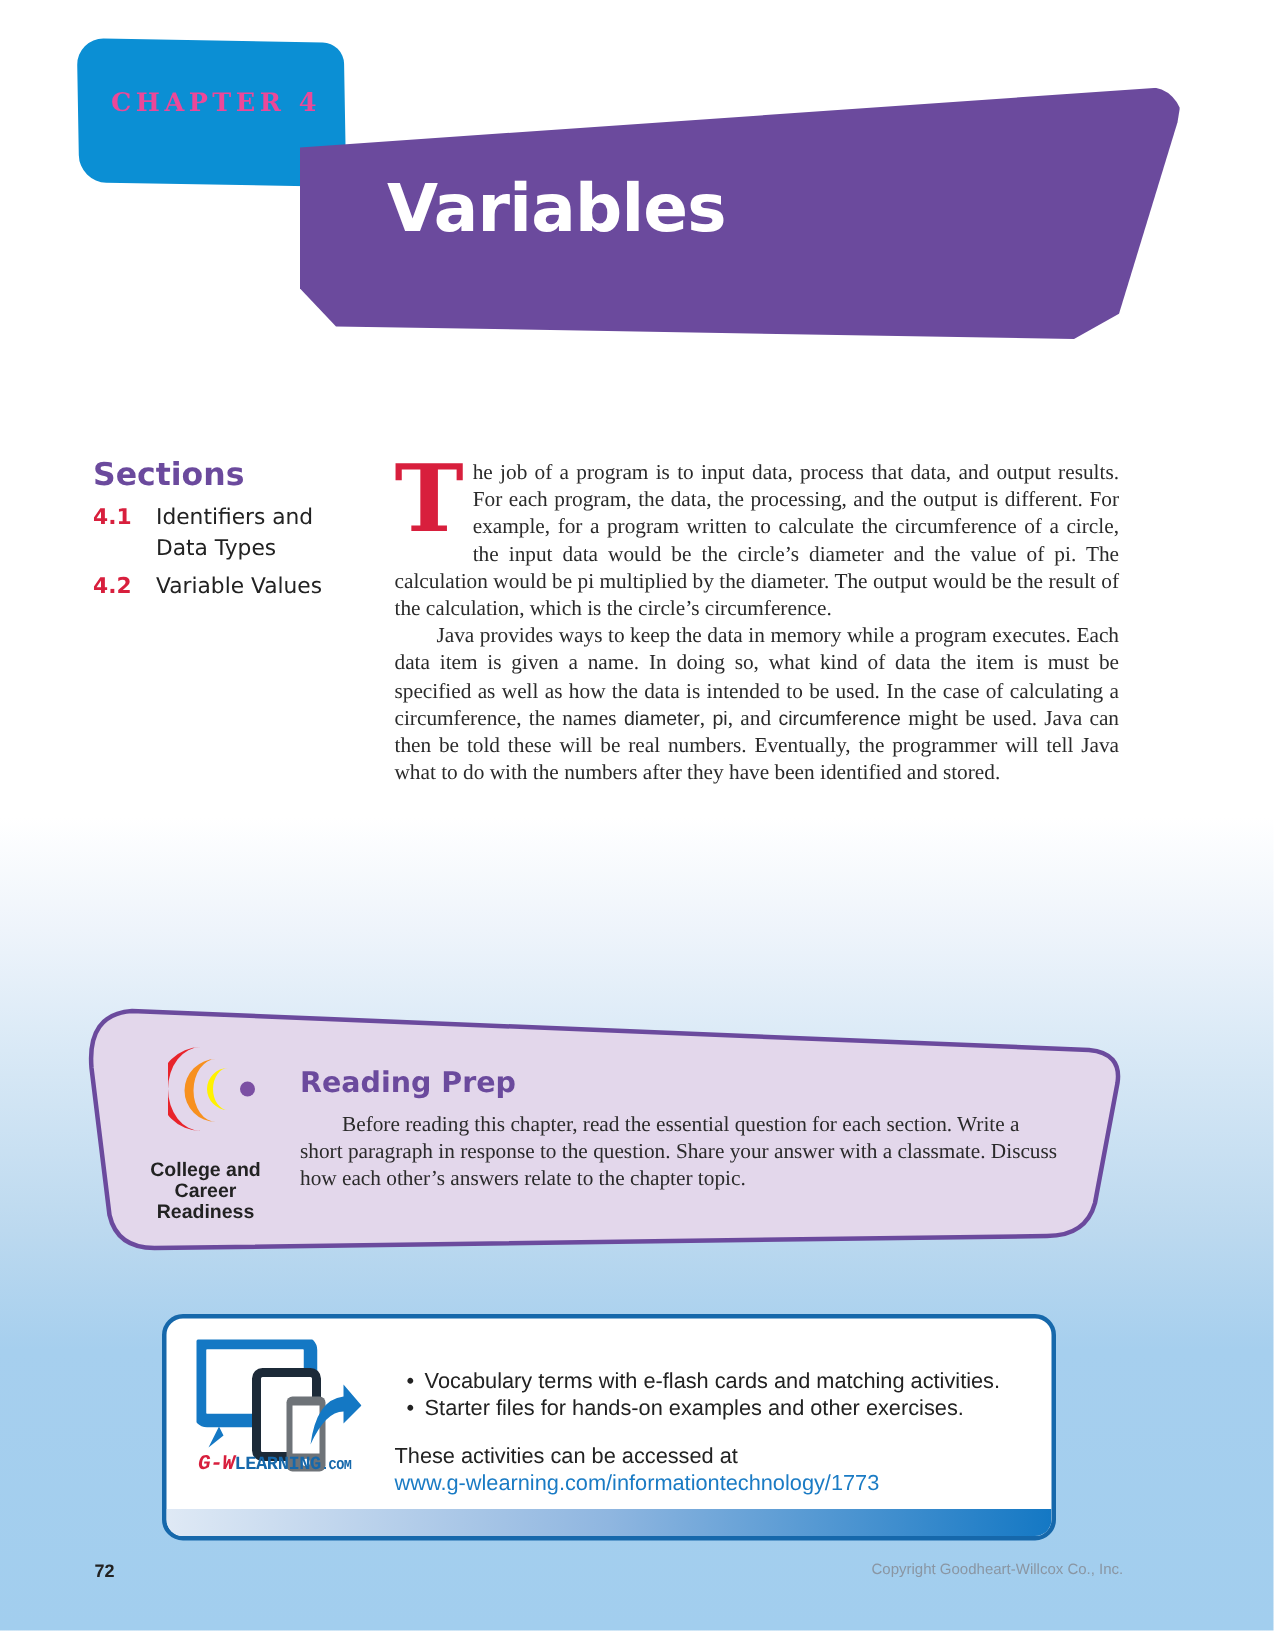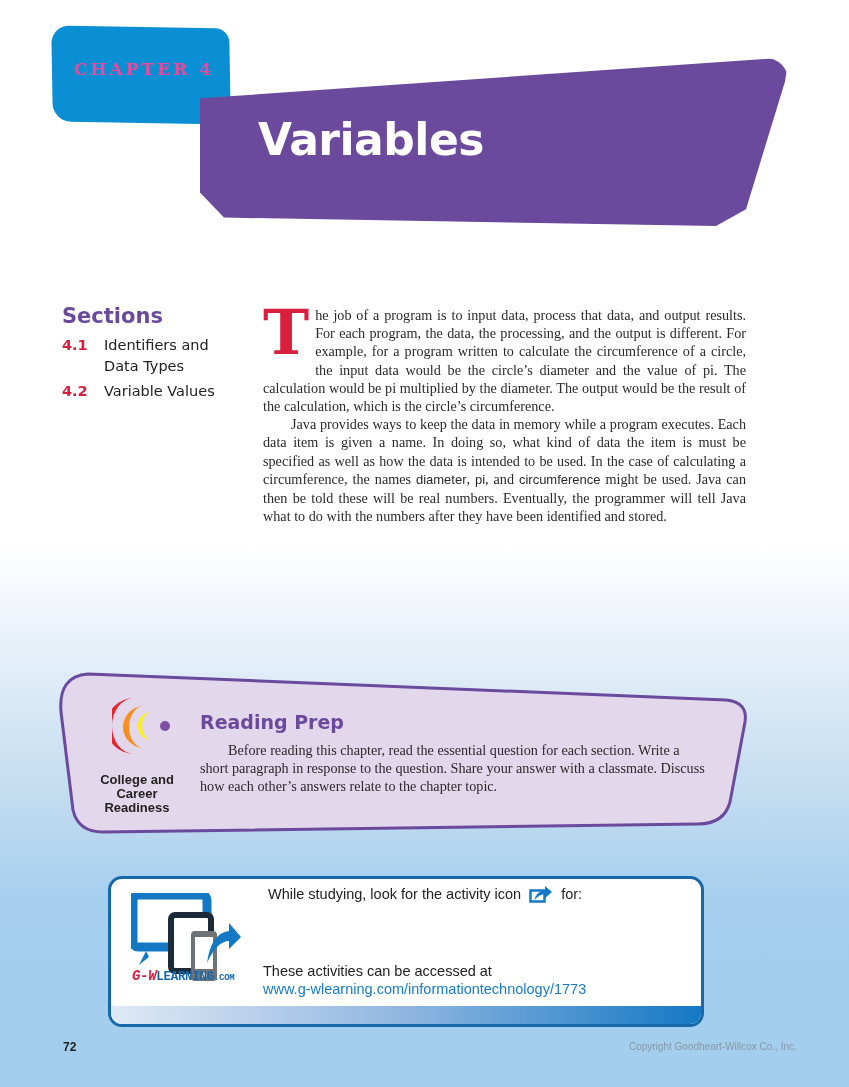--- a/index.html
+++ b/index.html
@@ -99,21 +99,21 @@
   #gw-list li::before { content:"\2022"; margin-right:7px; }
   #gw-access { left:152px; top:83px; line-height:18px; }
   #gw-link { color:#1a7bc4; display:block; }
   .inline-icon { display:inline-block; vertical-align:-4px; margin:0 4px; }
 
   
   #page-number {
     left:63px; top:1040px; font-family:"Liberation Sans", sans-serif; font-weight:bold; font-size:12px; color:#222;
   }
   #copyright {
-    left:581px; top:1041px; font-family:"Liberation Sans", sans-serif; font-size:10px; color:#8a96a3;margin-left:48px;
+    left:581px; top:1041px; font-family:"Liberation Sans", sans-serif; font-size:10px; color:#8a96a3;
   }
 </style>
 </head>
 <body>
 
 <div id="chapter-tab" class="abs"></div>
 <div id="chapter-label" class="abs">CHAPTER 4</div>
 <div id="title-shape" class="abs"></div>
 <div id="chapter-title" class="abs">Variables</div>
 
@@ -155,28 +155,24 @@
     <rect x="2" y="2" width="74" height="52" rx="5" fill="none" stroke="#1478c4" stroke-width="9"></rect>
     <path d="M15 58 L8 72 L18 64 Z" fill="#1478c4"></path>
     <rect x="40" y="22" width="40" height="56" rx="4" fill="#fff" stroke="#1c2a38" stroke-width="6"></rect>
     <rect x="60" y="38" width="26" height="50" rx="4" fill="#6e7378"></rect>
     <rect x="64" y="44" width="18" height="32" fill="#fff"></rect>
     <circle cx="73" cy="82" r="2.5" fill="#fff"></circle>
     <path d="M76 70 Q80 40 98 38 L98 30 L110 44 L98 56 L98 48 Q86 48 76 70 Z" fill="#1478c4"></path>
   </svg>
   <div id="gw-logo" class="abs"><span>G-W</span><span class="rest">LEARNING</span><span class="rest com">.COM</span></div>
 
-  <div id="gw-intro" class="gw-text">
-    <span>While studying, look for the activity icon</span>
-    <svg class="inline-icon" width="24" height="18" viewBox="0 0 24 18">
-      <rect x="1.5" y="5.5" width="14" height="11" fill="none" stroke="#1478c4" stroke-width="2.5"></rect>
-      <path d="M5 15 Q8 6 16 5 L16 1 L23 7 L16 13 L16 9 Q11 9 5 15 Z" fill="#1478c4"></path>
-    </svg>
-    <span>for:</span>
-  </div>
+  <ul id="gw-list" class="gw-text">
+    <li>Vocabulary terms with e-flash cards and matching activities.</li>
+    <li>Starter files for hands-on examples and other exercises.</li>
+  </ul>
   <div id="gw-access" class="gw-text">
     <span>These activities can be accessed at</span>
     <a id="gw-link">www.g-wlearning.com/informationtechnology/1773</a>
   </div>
   <div id="gw-bar" class="abs"></div>
 </div>
 
 <div id="page-number" class="abs">72</div>
 <div id="copyright" class="abs">Copyright Goodheart-Willcox Co., Inc.</div>
 

